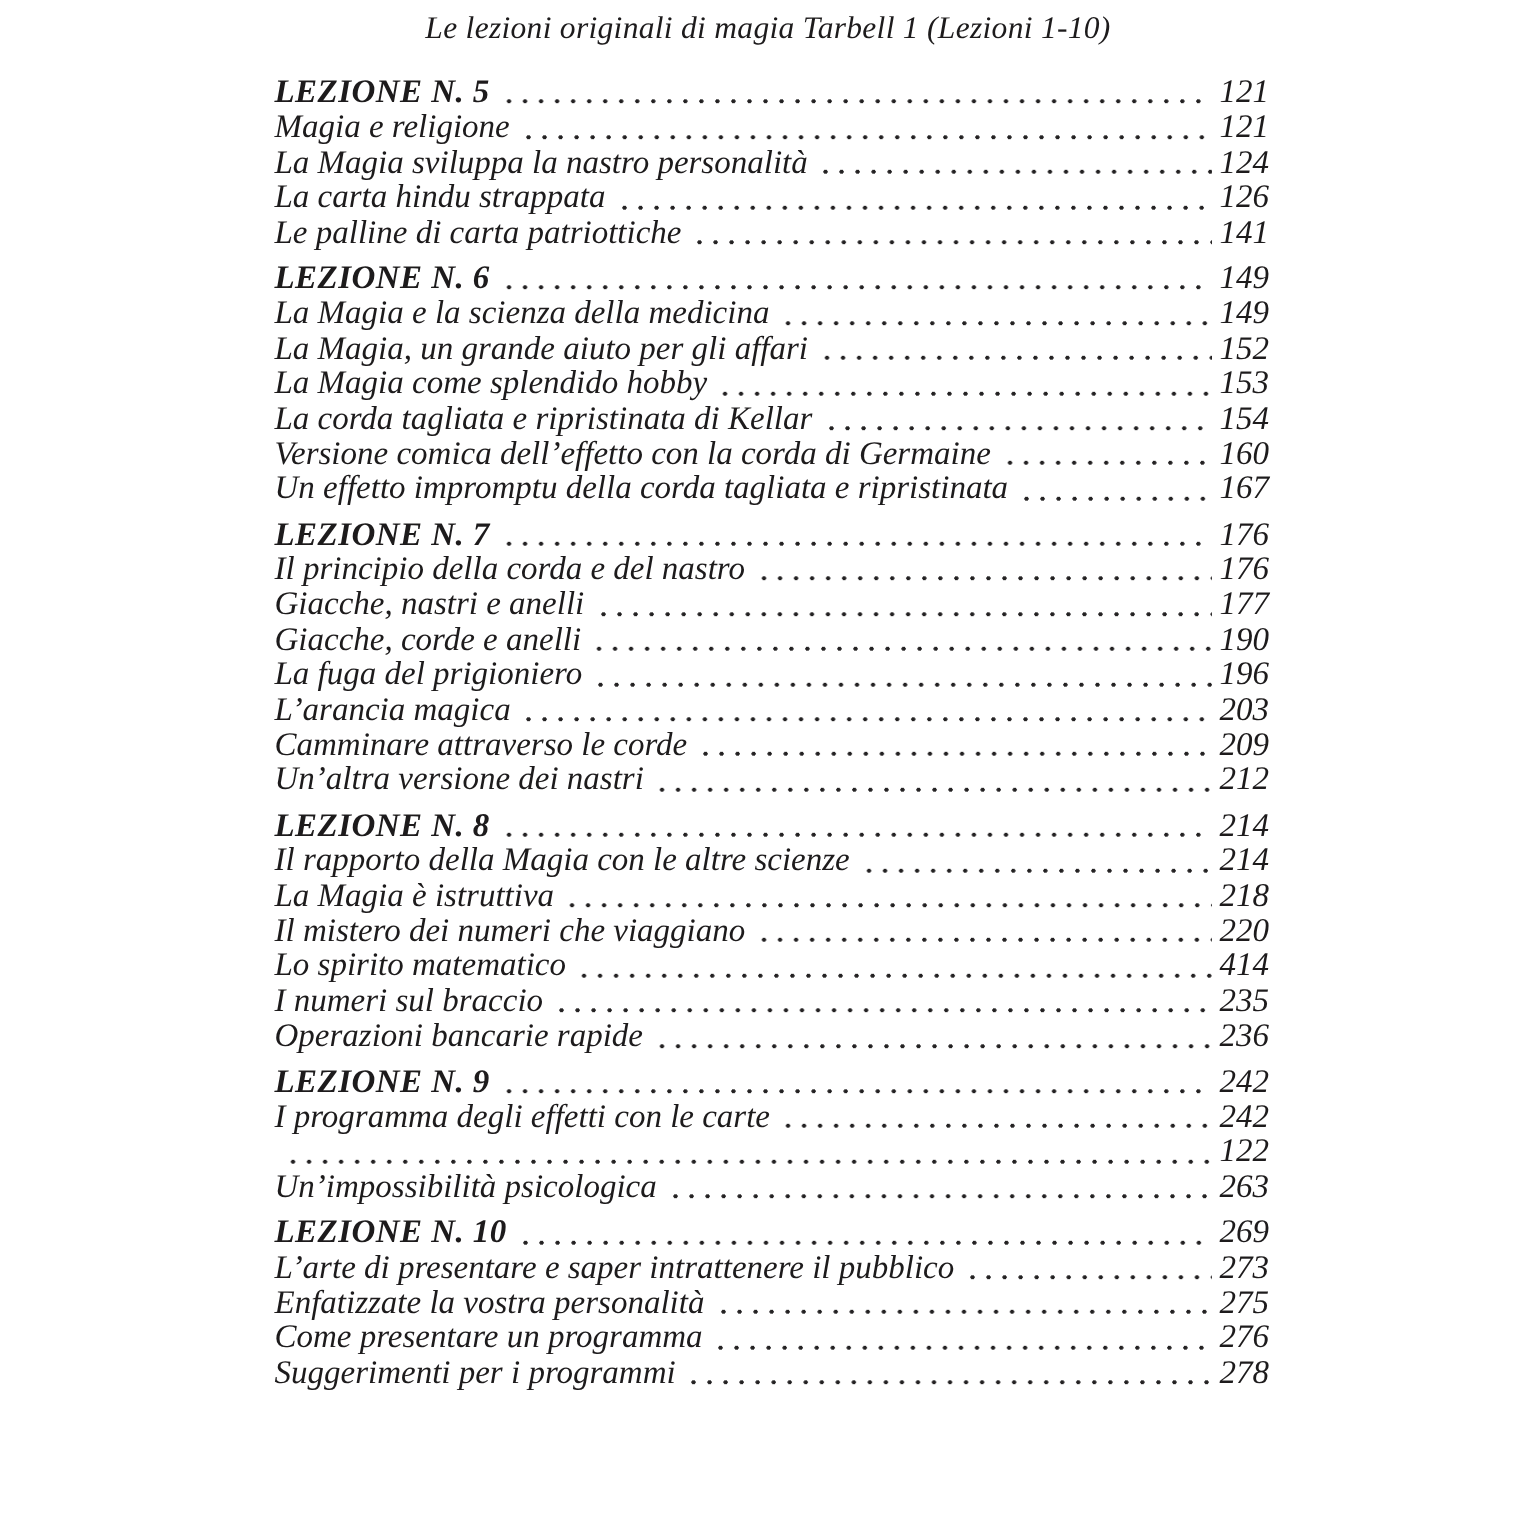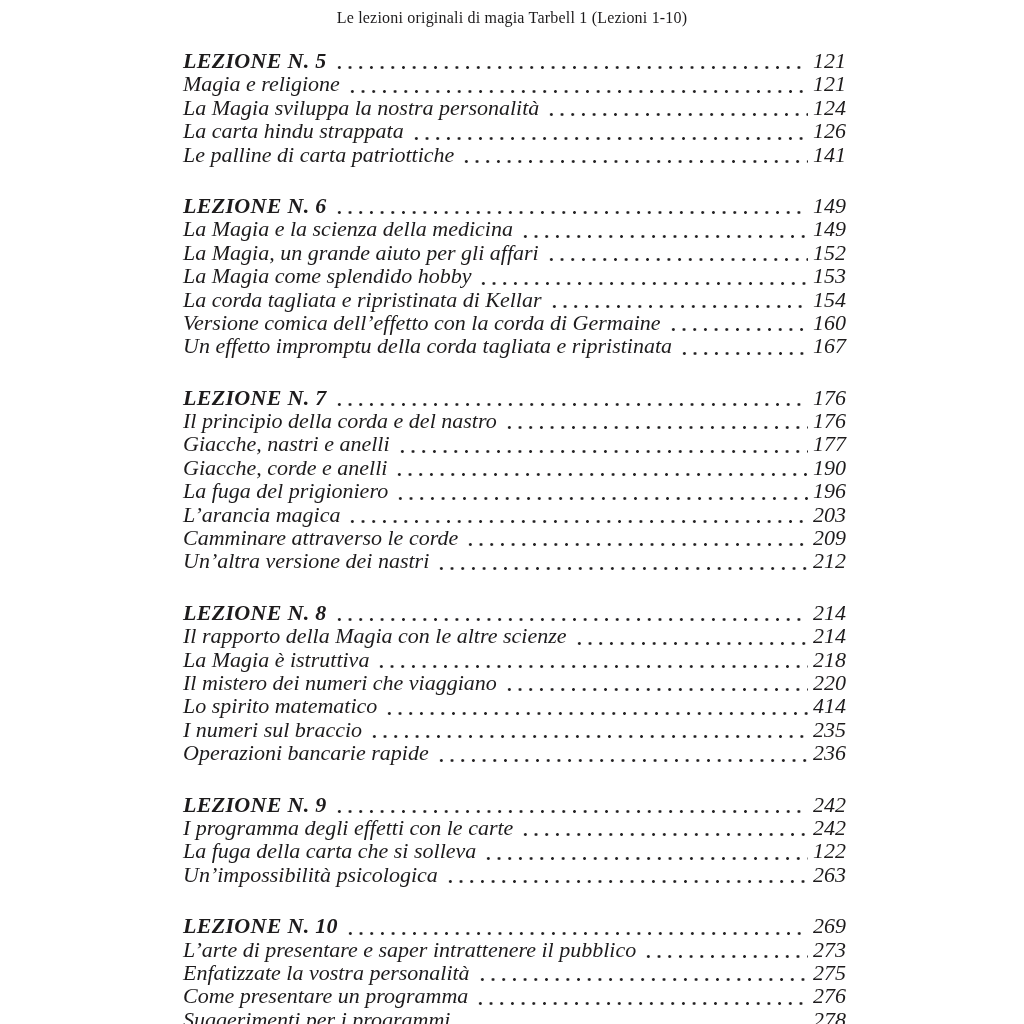--- a/index.html
+++ b/index.html
@@ -15,32 +15,33 @@
     font-family: "Liberation Serif", "DejaVu Serif", serif;
     color: #1d1b1c;
     -webkit-font-smoothing: antialiased;
   }
   .running-header {
     position: absolute;
     top: 6px;
     left: 0;
     width: 1024px;
     text-align: center;
-    font-size: 16px;
+    font-style: italic;
+    font-size: 21px;
     line-height: 24px;
     letter-spacing: 0.2px;
   }
   .toc {
     position: absolute;
     left: 183px;
     top: 49px;
     width: 663px;
   }
   .section {
-    margin-top: 28px;
+    margin-top: 7px;
   }
   .section:first-child {
     margin-top: 0;
   }
   .row {
     display: flex;
     align-items: center;
     height: 23.4px;
     font-style: italic;
     font-size: 22px;
@@ -80,21 +81,21 @@
       <span class="label">LEZIONE N. 5</span>
       <span class="dots"></span>
       <span class="page-num">121</span>
     </div>
   <div class="row entry-row">
     <span class="label">Magia e religione</span>
     <span class="dots"></span>
     <span class="page-num">121</span>
   </div>
         <div class="row entry-row">
-    <span class="label">La Magia sviluppa la nostra personalità</span>
+    <span class="label">La Magia sviluppa la nastro personalità</span>
     <span class="dots"></span>
     <span class="page-num">124</span>
   </div>
         <div class="row entry-row">
     <span class="label">La carta hindu strappata</span>
     <span class="dots"></span>
     <span class="page-num">126</span>
   </div>
         <div class="row entry-row">
     <span class="label">Le palline di carta patriottiche</span>
@@ -223,21 +224,20 @@
       <span class="label">LEZIONE N. 9</span>
       <span class="dots"></span>
       <span class="page-num">242</span>
     </div>
   <div class="row entry-row">
     <span class="label">I programma degli effetti con le carte</span>
     <span class="dots"></span>
     <span class="page-num">242</span>
   </div>
         <div class="row entry-row">
-    <span class="label">La fuga della carta che si solleva</span>
     <span class="dots"></span>
     <span class="page-num">122</span>
   </div>
         <div class="row entry-row">
     <span class="label">Un’impossibilità psicologica</span>
     <span class="dots"></span>
     <span class="page-num">263</span>
   </div>
       </div>
       <div class="section">

